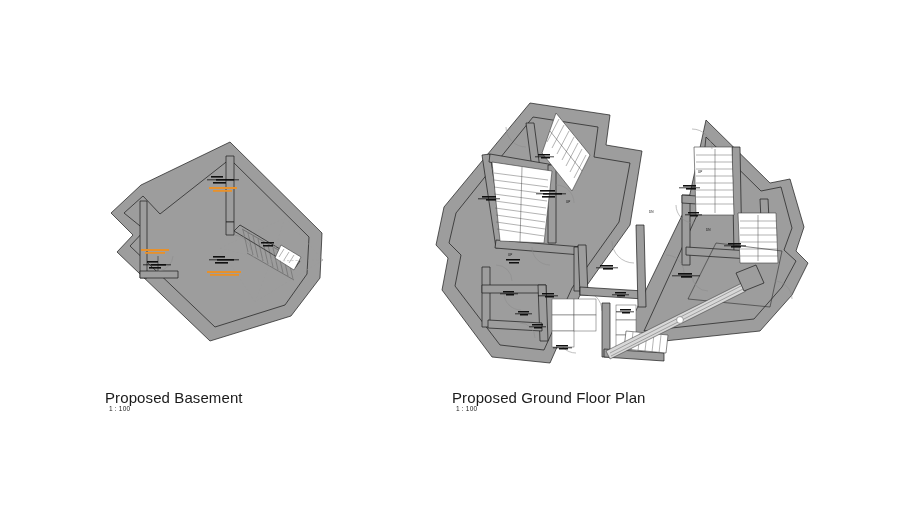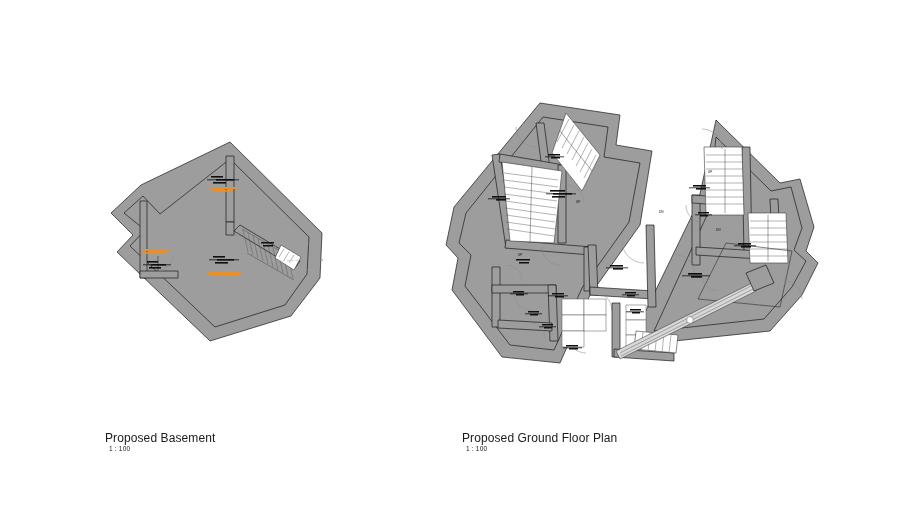--- a/index.html
+++ b/index.html
@@ -18,36 +18,35 @@
   }
   .sheet {
     position: absolute;
     inset: 0;
     background: #ffffff;
   }
   .plan-block {
     position: absolute;
   }
   #basement-block { left: 95px;  top: 130px; width: 250px; height: 290px; }
-  #ground-block   { left: 440px; top: 95px;  width: 400px; height: 325px; }
+  #ground-block   { left: 430px; top: 95px;  width: 400px; height: 325px; }
 
   .plan-svg { display: block; }
 
   .plan-caption {
     position: absolute;
     white-space: nowrap;
     user-select: none;
   }
   .caption-title {
-    font-size: 12px;
+    font-size: 15px;
     font-weight: 400;
     color: #1a1a1a;
     letter-spacing: 0.1px;
     line-height: 12px;
-    margin-top: 40px;
   }
   .caption-scale {
     font-size: 6.5px;
     font-weight: 400;
     color: #1a1a1a;
     letter-spacing: 0.2px;
     line-height: 9px;
     padding-left: 4px;
   }
   #basement-caption { left: 105px; top: 392px; }

